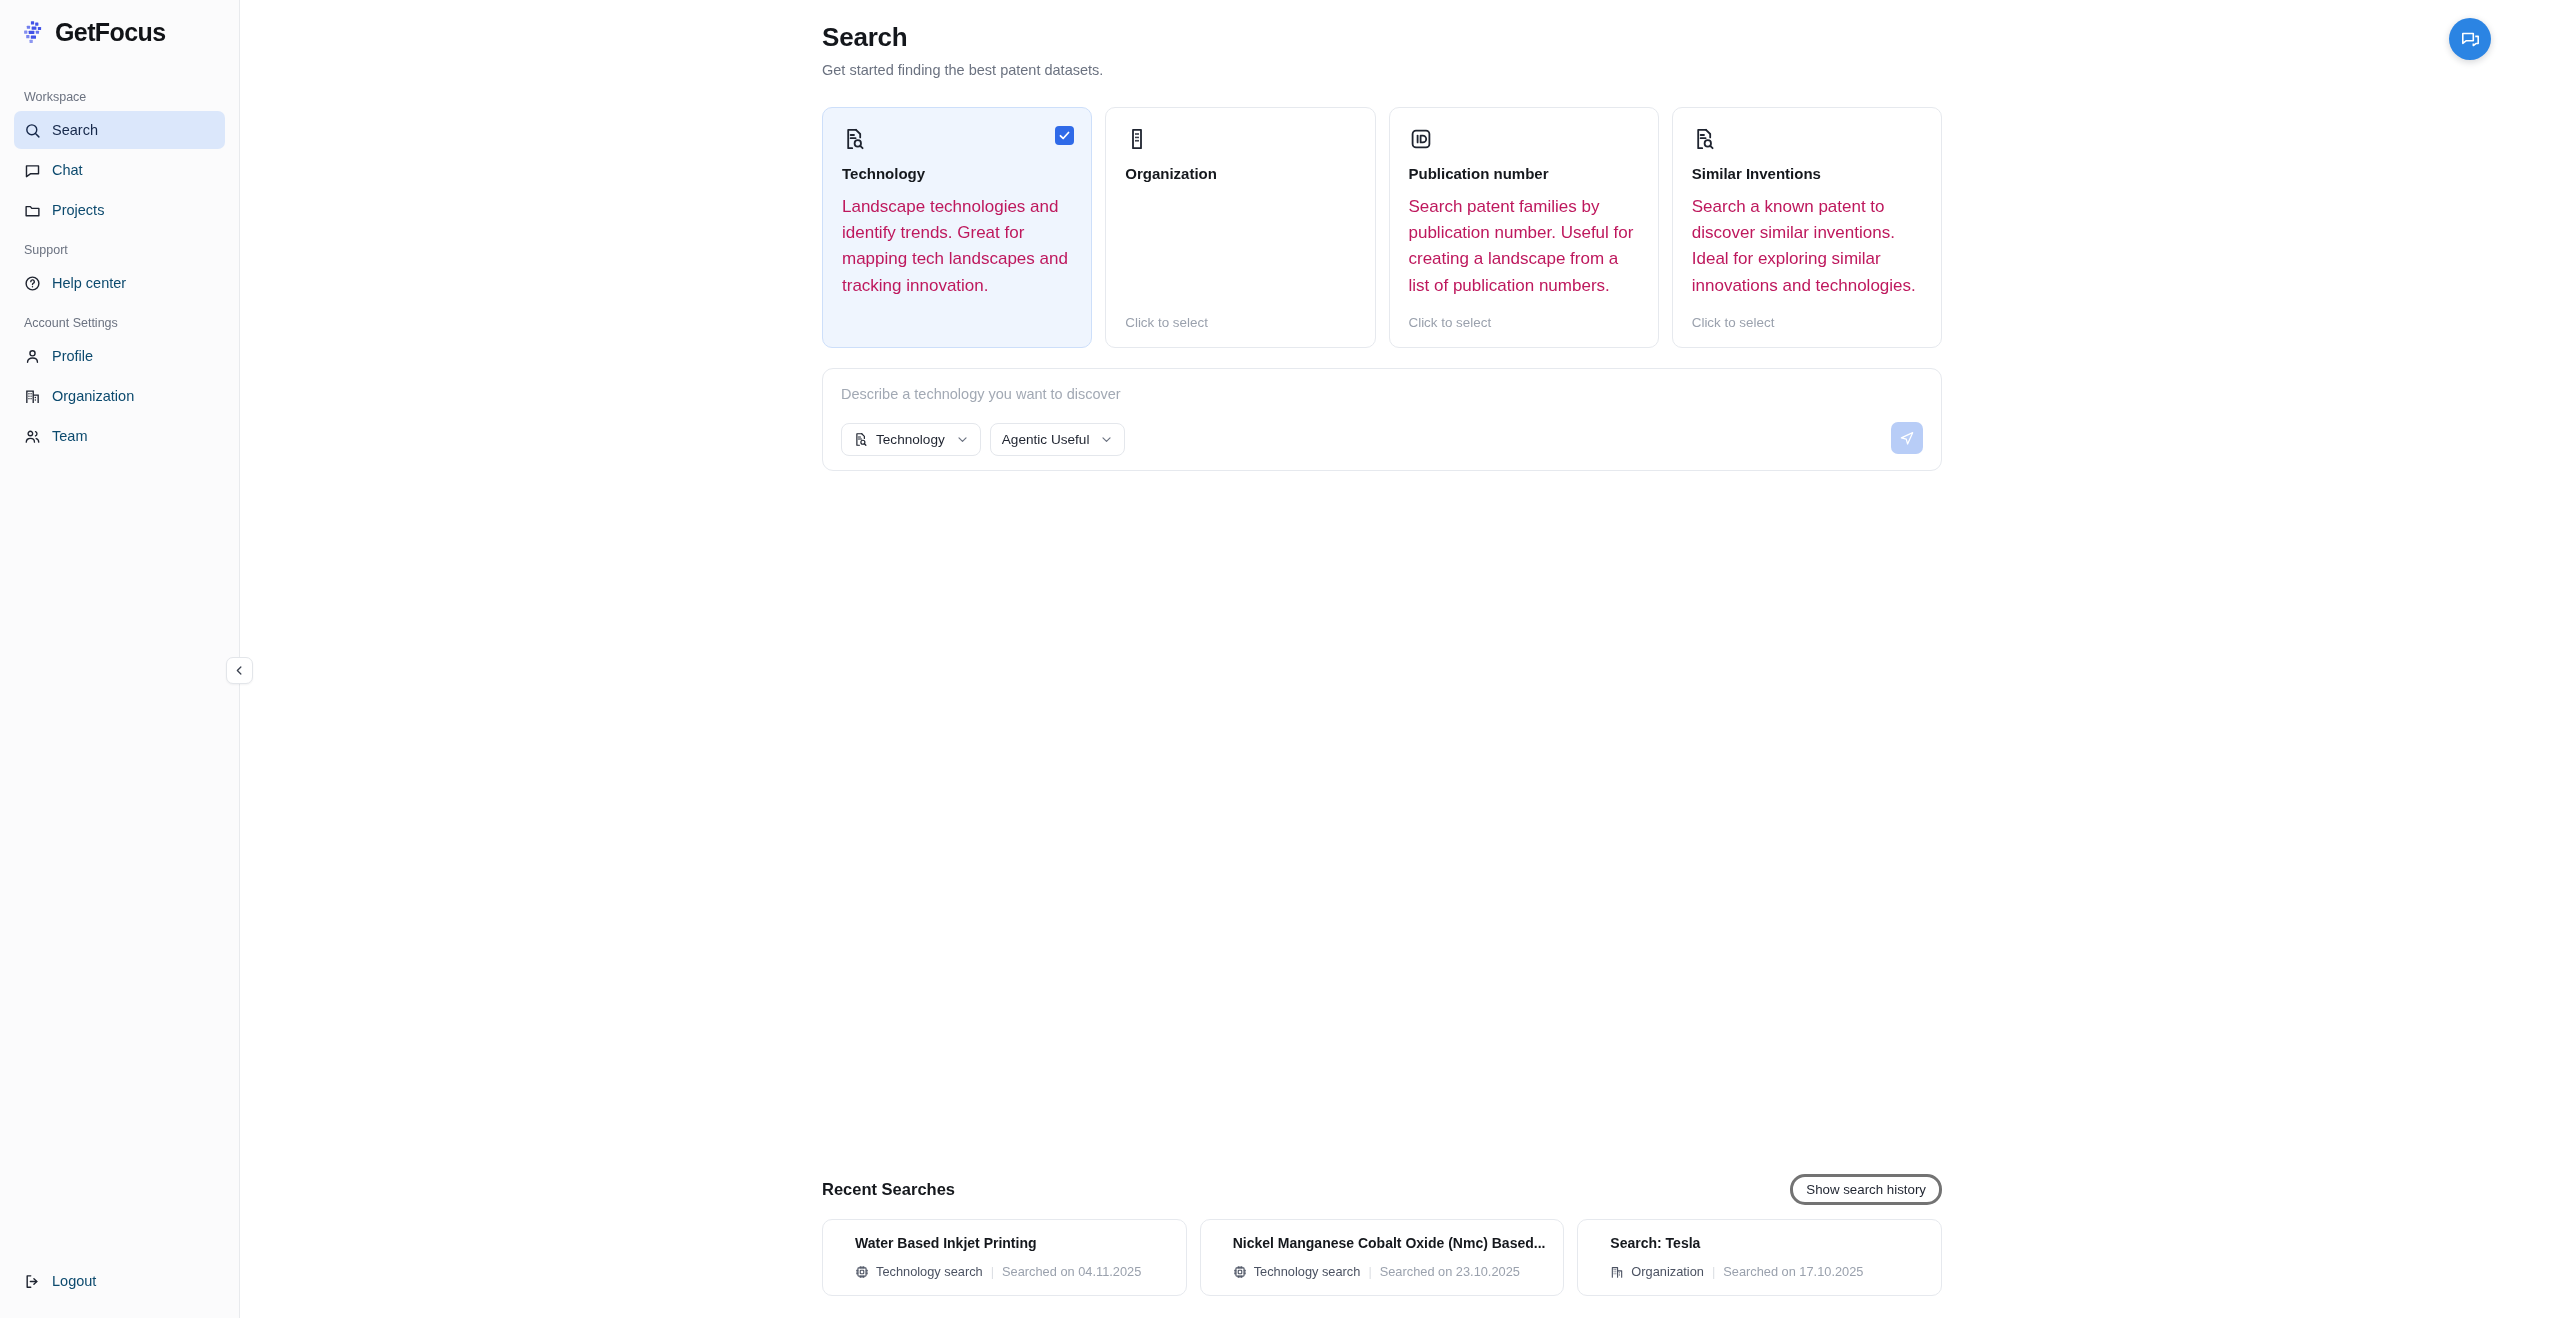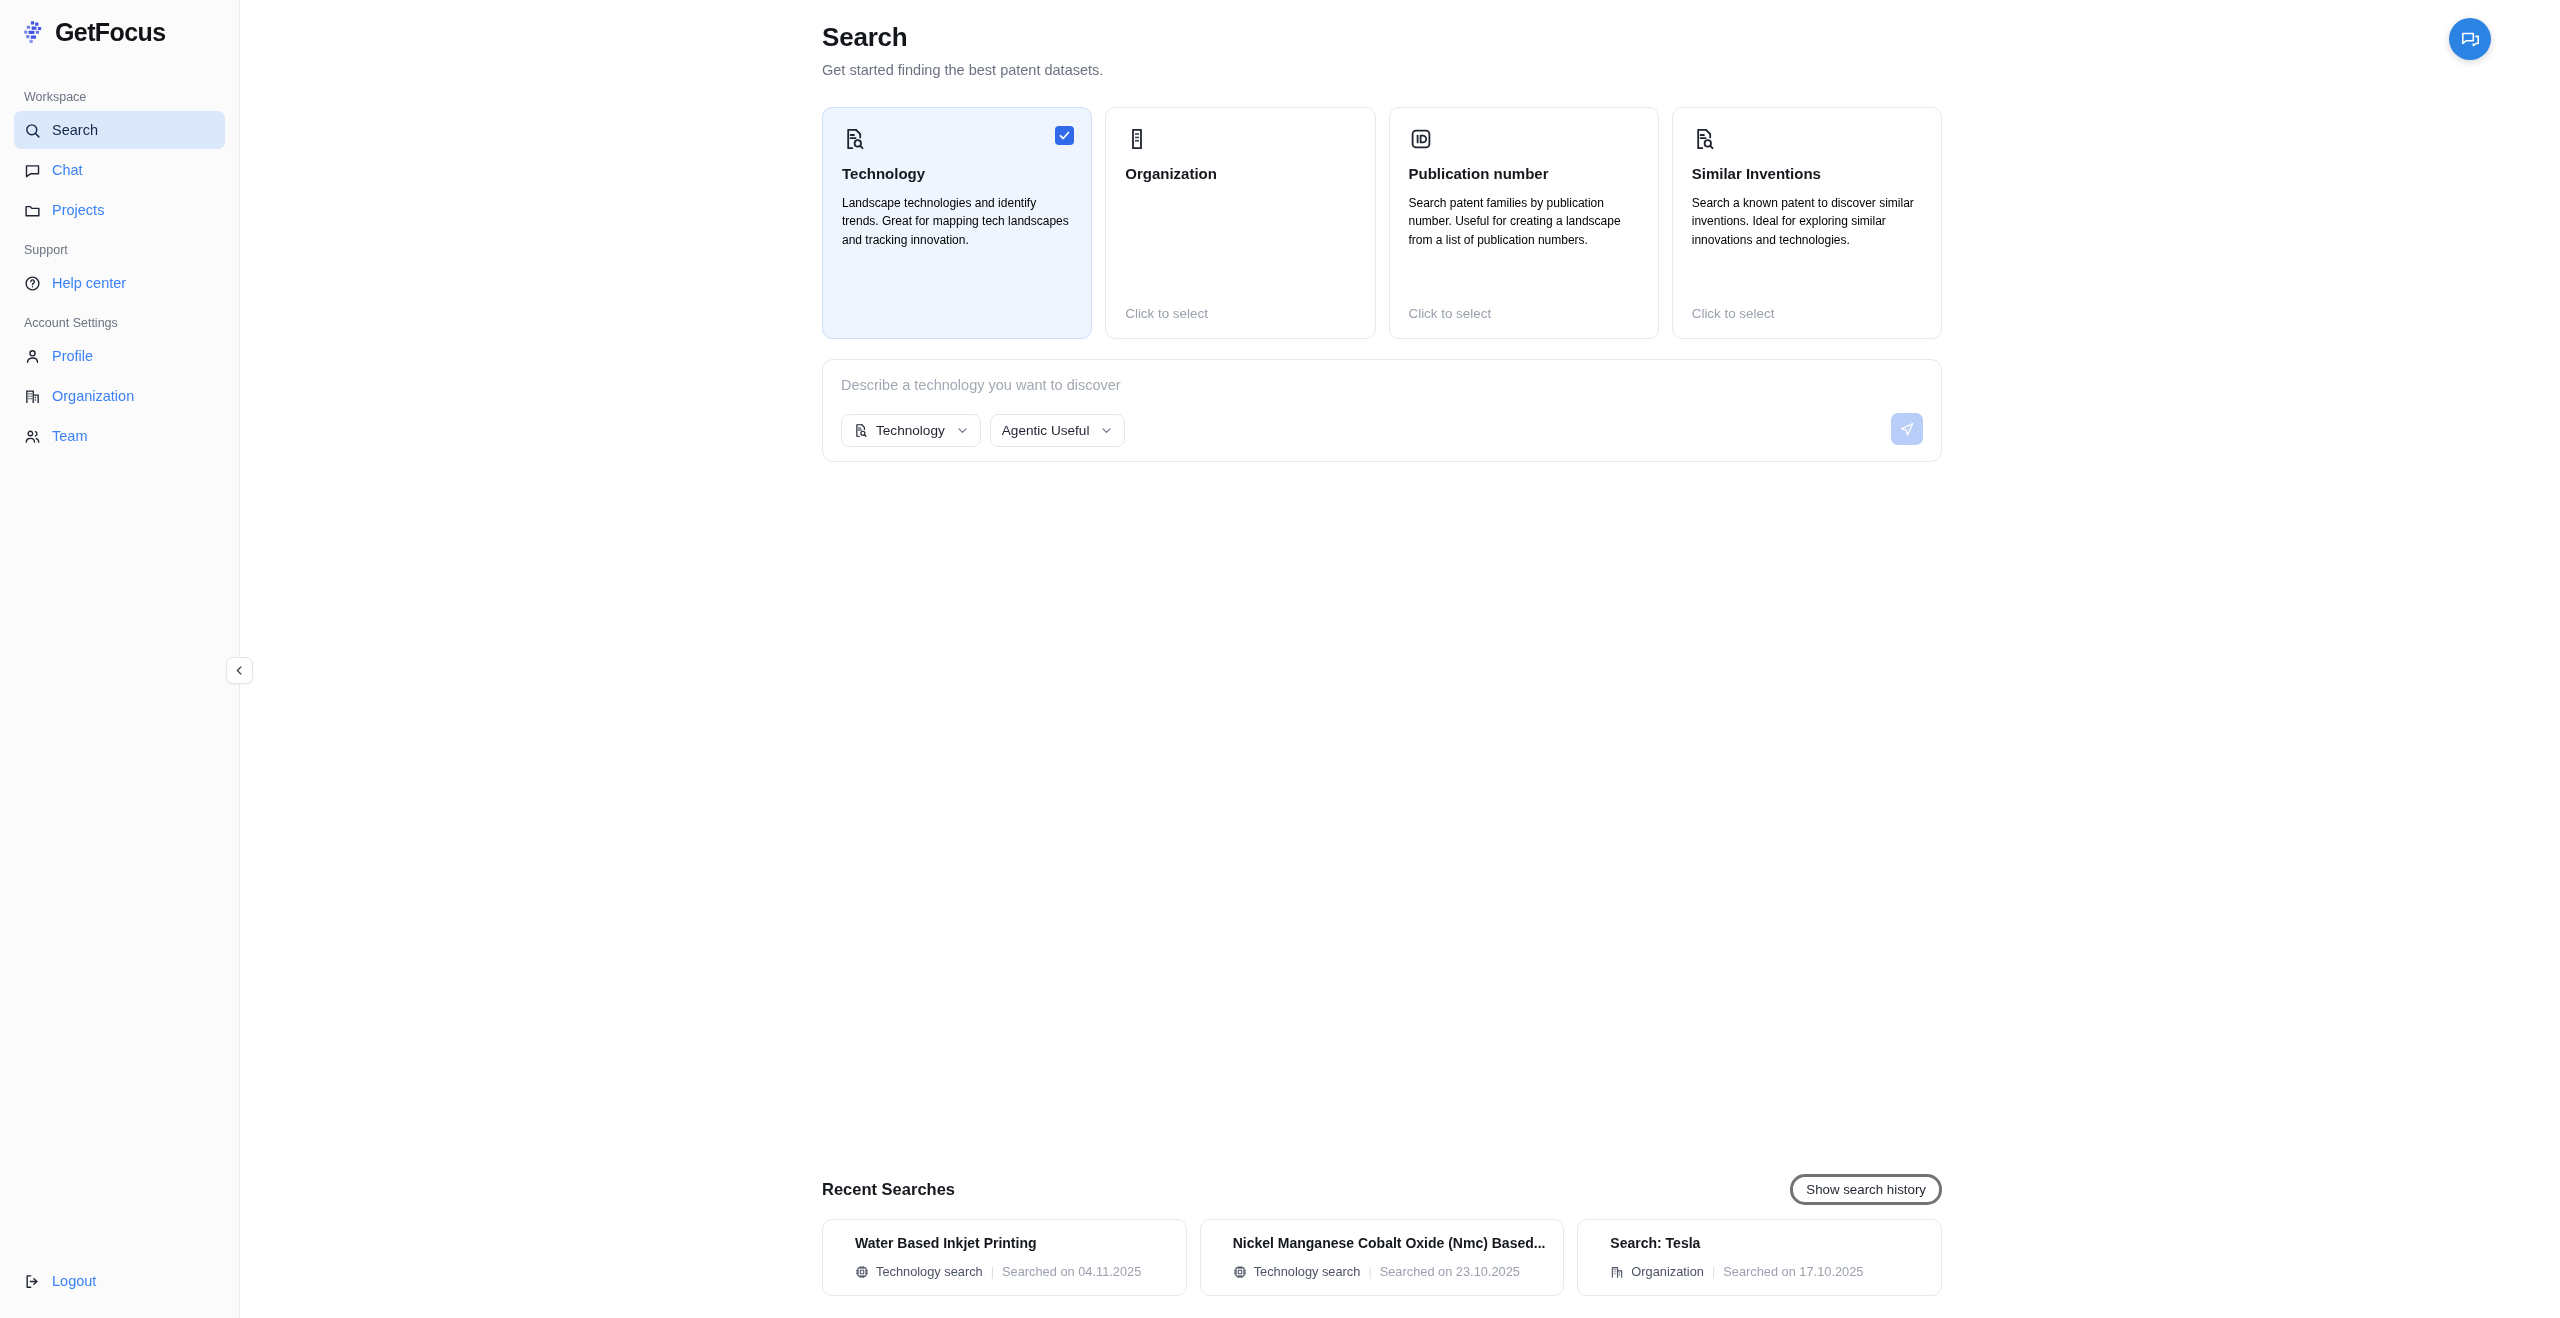--- a/index.html
+++ b/index.html
@@ -32,21 +32,21 @@
     letter-spacing: -0.6px;
   }
   .nav-group-label {
     font-size: 12.5px; color: #6b7280; font-weight: 400;
     padding: 0 10px; margin: 12px 0 7px 0;
   }
   .nav-item {
     display: flex; align-items: center; gap: 11px;
     height: 38px; padding: 0 10px;
     border-radius: 7px; cursor: pointer;
-    font-size: 14.5px; color: #3b82f6;
+    font-size: 14.5px; color: #0c4a6e;
     margin-bottom: 2px;
   }
   .nav-item .ico { width: 17px; height: 17px; display:flex; align-items:center; justify-content:center; flex:0 0 17px;}
   .nav-item.active { background: #dbe7fb; color: #16284a; }
   .nav-spacer { flex: 1 1 auto; }
   .logout { margin-bottom: 18px; }
 
   .collapse-btn {
     position: absolute; right: -14px; top: 657px;
     width: 27px; height: 27px;
@@ -74,21 +74,21 @@
   .card {
     flex: 1 1 0; min-width: 0;
     border: 1px solid #e6e9ee; border-radius: 10px;
     background: #fff; padding: 19px 19px 17px 19px;
     position: relative; cursor: pointer;
     min-height: 232px; display: flex; flex-direction: column;
   }
   .card.selected { background: #eff5fe; border-color: #cddffa; }
   .card-icon { width: 24px; height: 24px; color: #1f2430; margin-bottom: 14px; }
   .card-title { font-size: 15px; font-weight: 600; color: #15181d; margin-bottom: 12px; }
-  .card-desc { font-size: 12px; line-height: 1.54; color: #000000; }
+  .card-desc { font-size: 17px; line-height: 1.54; color: #be185d; }
   .card-hint { font-size: 13.4px; color: #9aa1ad; margin-top: auto; padding-top: 16px; }
   .card-check {
     position: absolute; right: 17px; top: 18px;
     width: 19px; height: 19px; border-radius: 4px;
     background: #2f6ae8; display: flex; align-items: center; justify-content: center;
   }
 
   
   .composer {
     margin-top: 20px; border: 1px solid #e6e9ee; border-radius: 11px;

